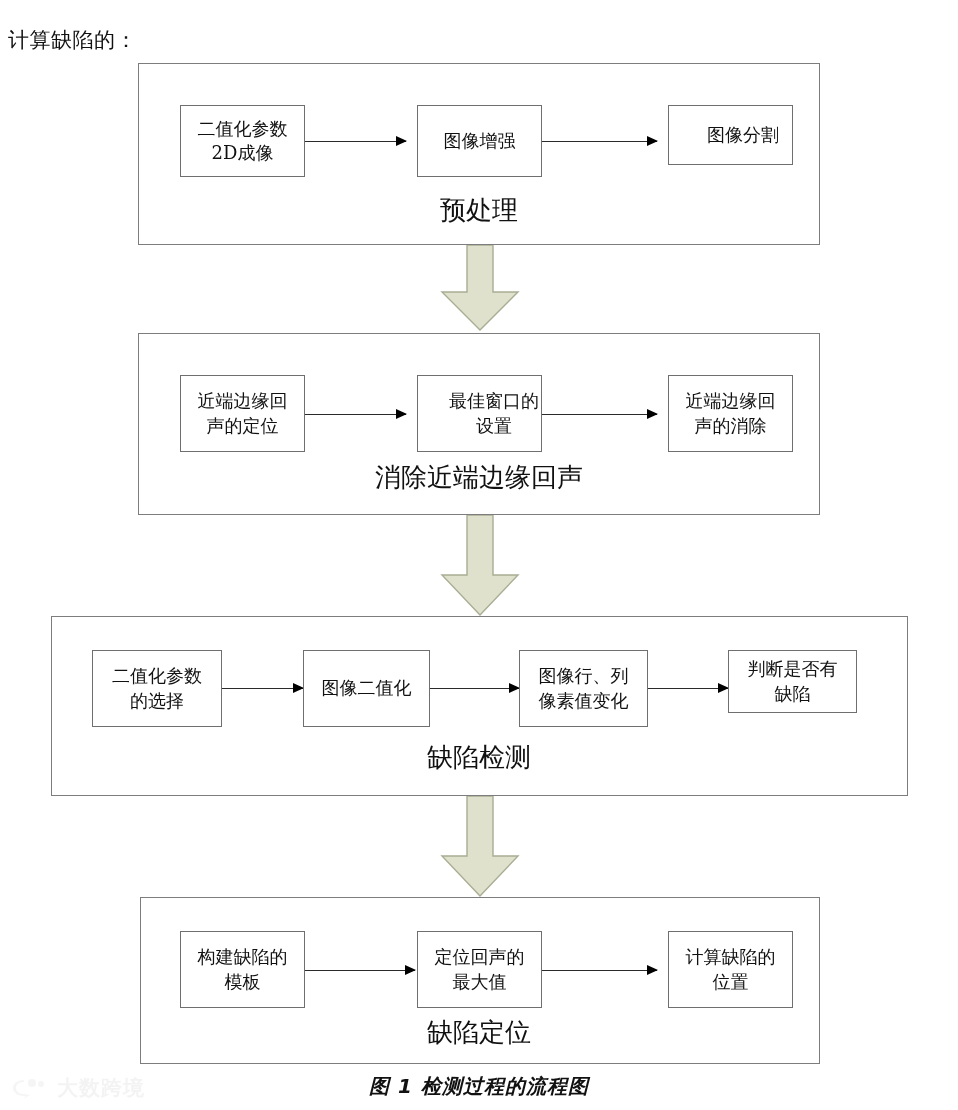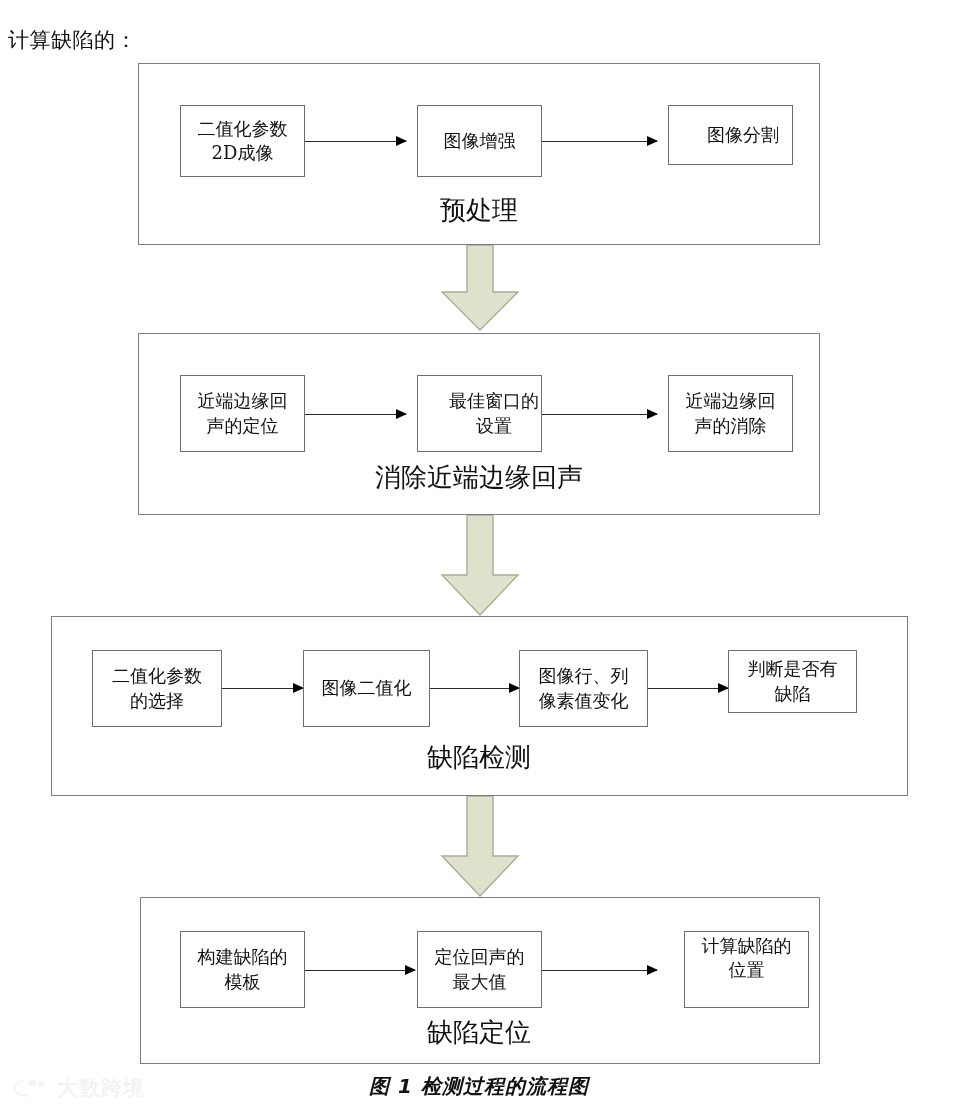--- a/index.html
+++ b/index.html
@@ -228,21 +228,21 @@
 
 <div class="connector" style="left: 305px; top: 970px; width: 110px; background: rgb(42, 42, 42);"></div>
 
 <div class="step" style="left: 417px; top: 931px; width: 125px; height: 77px; flex-direction: column; justify-content: center; border-color: rgb(111, 111, 111);">
   <span>定位回声的</span>
   <span>最大值</span>
 </div>
 
 <div class="connector" style="left: 542px; top: 970px; width: 115px; background: rgb(42, 42, 42);"></div>
 
-<div class="step" style="left: 668px; top: 931px; width: 125px; height: 77px; flex-direction: column; justify-content: flex-start; border-color: rgb(111, 111, 111); margin-left: 16px;">
+<div class="step" style="left: 668px; top: 931px; width: 125px; height: 77px; flex-direction: column; justify-content: center; border-color: rgb(111, 111, 111);">
   <span>计算缺陷的</span>
   <span>位置</span>
 </div>
 
 <div class="stage-title" style="top:1018px;">缺陷定位</div>
 
 <div class="caption" style="top:1073px;font-style:italic;">图 1  检测过程的流程图</div>
 
 <div class="watermark">
   <svg class="wm-mark" width="40" height="24" viewBox="0 0 40 24">

